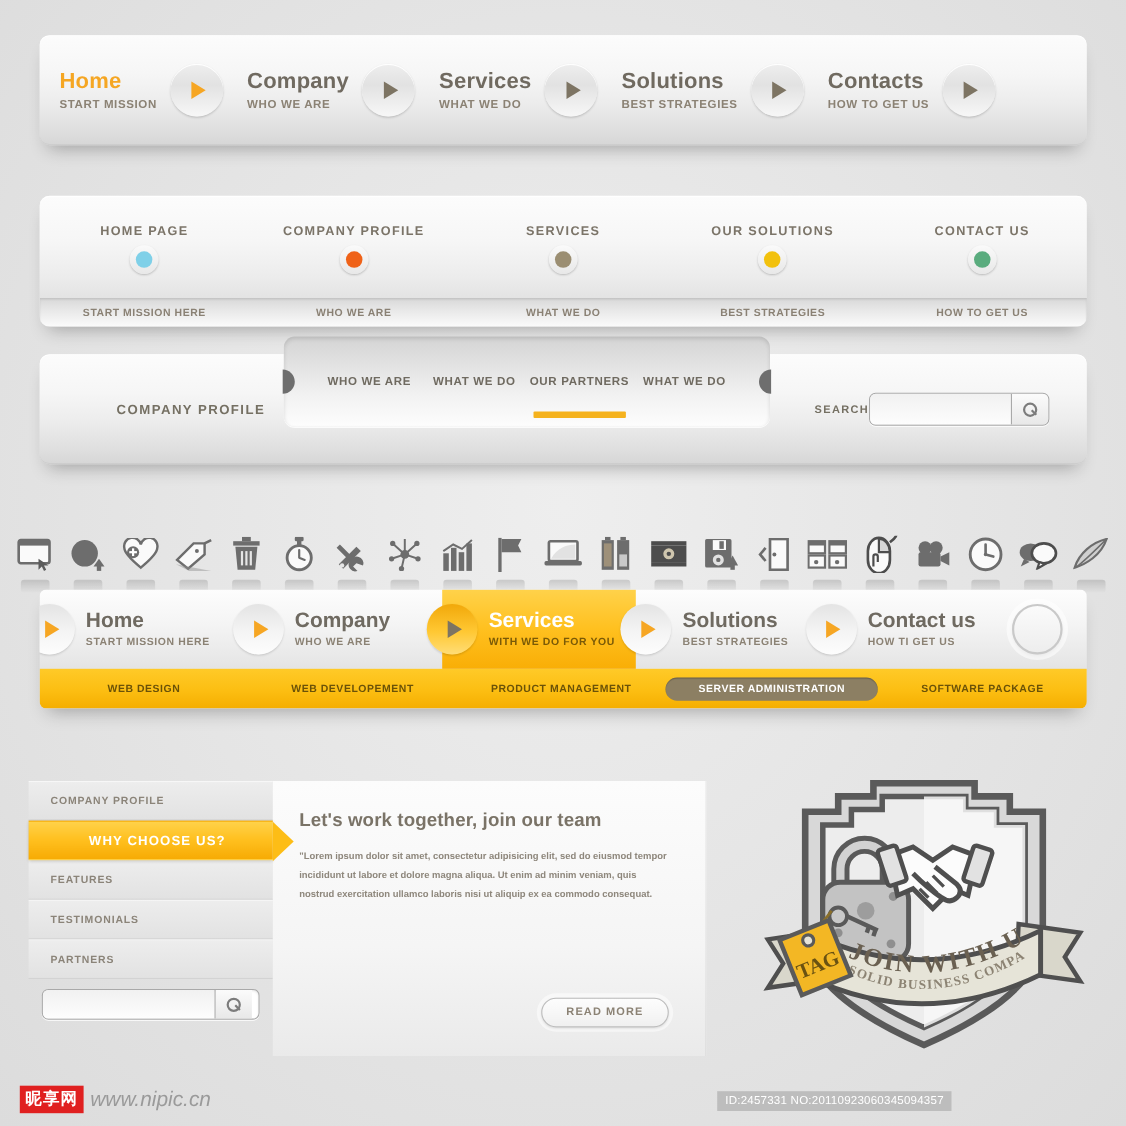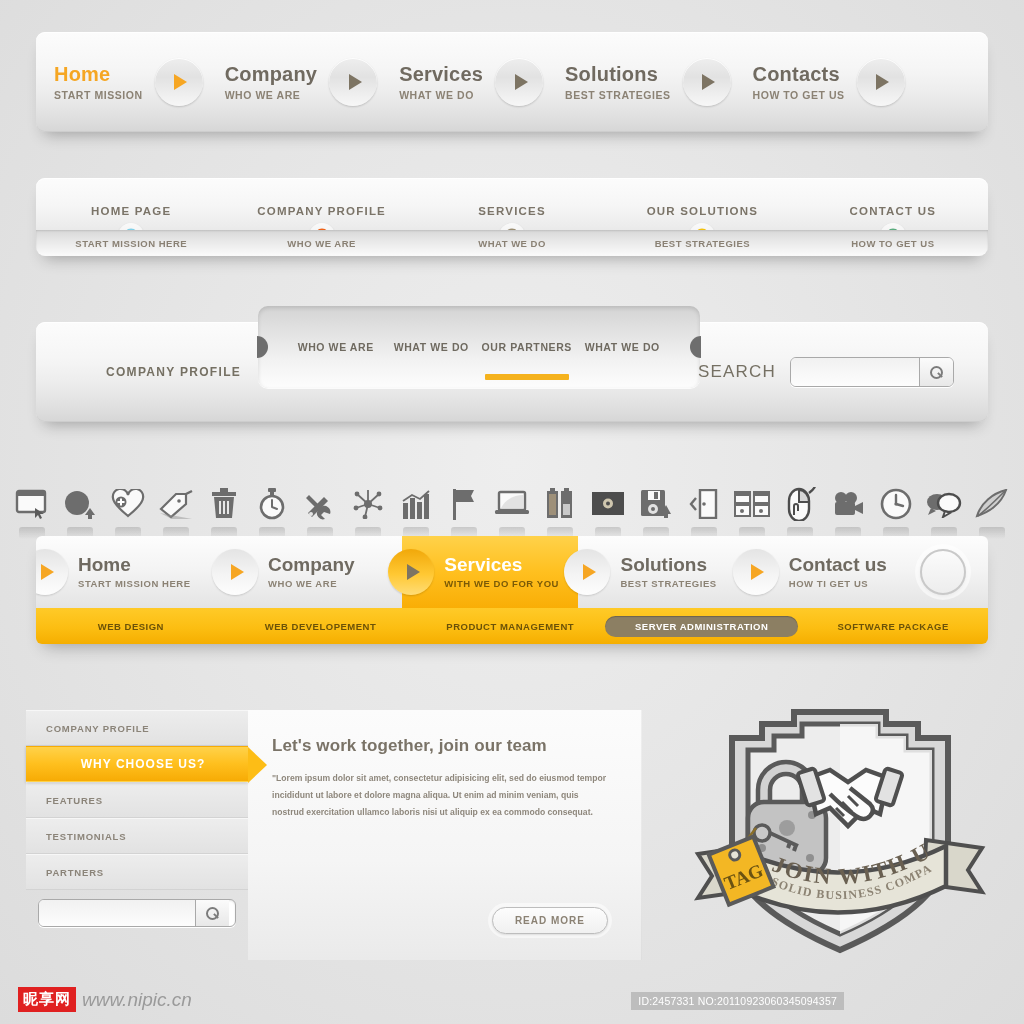--- a/index.html
+++ b/index.html
@@ -53,21 +53,21 @@
     box-shadow: 0 1px 2px rgba(0,0,0,.18), 0 1px 0 rgba(255,255,255,.9) inset;
     display:flex; align-items:center; justify-content:center;
     margin: 0 12px;
     flex:0 0 auto;
   }
   .tri { width:0; height:0; border-style:solid; border-width:8px 0 8px 13px;
          border-color: transparent transparent transparent #7d7463; margin-left:4px; }
   .tri.orange { border-left-color:#f6a623; }
 
   
-  #bar2 { left:36px; top:178px; width:952px; height:78px; overflow:hidden; }
+  #bar2 { left:36px; top:178px; width:952px; height:119px; overflow:hidden; }
   #bar2 .row { display:flex; height:100%; }
   #bar2 .cell { flex:1; position:relative; text-align:center; }
   #bar2 .t-main { font-size:11.5px; font-weight:700; color:#7b7468; letter-spacing:1.2px; margin-top:27px; }
   #bar2 .dot {
     width:26px; height:26px; border-radius:50%;
     background: linear-gradient(to bottom, #fafafa 0%, #e8e8e8 100%);
     box-shadow: 0 1px 2px rgba(0,0,0,.22);
     margin: 6px auto 0; position:relative;
   }
   #bar2 .dot i {
@@ -100,21 +100,21 @@
   #bar3 .subtabs { display:flex; height:100%; align-items:center; padding:0 30px; }
   #bar3 .subtab { flex:1; text-align:center; position:relative; height:100%;
                   display:flex; align-items:center; justify-content:center; }
   #bar3 .subtab span { font-size:10.5px; font-weight:700; color:#6f6a60; letter-spacing:.6px; }
   #bar3 .subtab.active::after {
     content:""; position:absolute; left:6px; right:6px; bottom:8px; height:6px;
     background:#f5b21d; border-radius:1px;
   }
   #bar3 .searchwrap { position:absolute; right:34px; top:50%; transform:translateY(-50%);
                       display:flex; align-items:center; }
-  #bar3 .slabel { font-size:17px; font-weight:400; color:#757063; letter-spacing:1.2px; margin-right:14px; }
+  #bar3 .slabel { font-size:10px; font-weight:700; color:#757063; letter-spacing:1.2px; margin-right:0; }
   .searchbox {
     display:flex; height:30px; border:1px solid #a9a9a9; border-radius:6px;
     background:#fff; overflow:hidden;
     box-shadow: 0 1px 2px rgba(0,0,0,.10) inset, 0 1px 0 #fff;
   }
   .searchbox input {
     border:0; outline:0; background: linear-gradient(to bottom,#f1f1f1,#fdfdfd);
     padding:0 8px; font-size:11px; color:#666; font-family:"Liberation Sans",sans-serif;
   }
   .searchbox .sbtn {
@@ -225,21 +225,21 @@
 
   
   #footer { position:absolute; left:0; bottom:0; width:866px; height:52px; }
   #wm { position:absolute; left:18px; bottom:12px; display:flex; align-items:center; }
   #wm .cn {
     background:#e02020; color:#fff; font-size:15px; font-weight:700;
     padding:3px 5px; letter-spacing:1px; font-family:"DejaVu Sans", sans-serif;
   }
   #wm .url { color:#9a9a9a; font-size:19px; margin-left:6px; font-style:italic; }
   #idtag {
-    position:absolute; right:22px; bottom:14px; background:#bdbdbd; color:#fff;
+    position:absolute; right:1px; bottom:14px; background:#bdbdbd; color:#fff;
     font-size:10.5px; padding:3px 7px; letter-spacing:.2px;
   }
 </style>
 </head>
 <body>
 
 <div class="page">
 
   <div class="bar" id="bar1">
     <div class="items">

